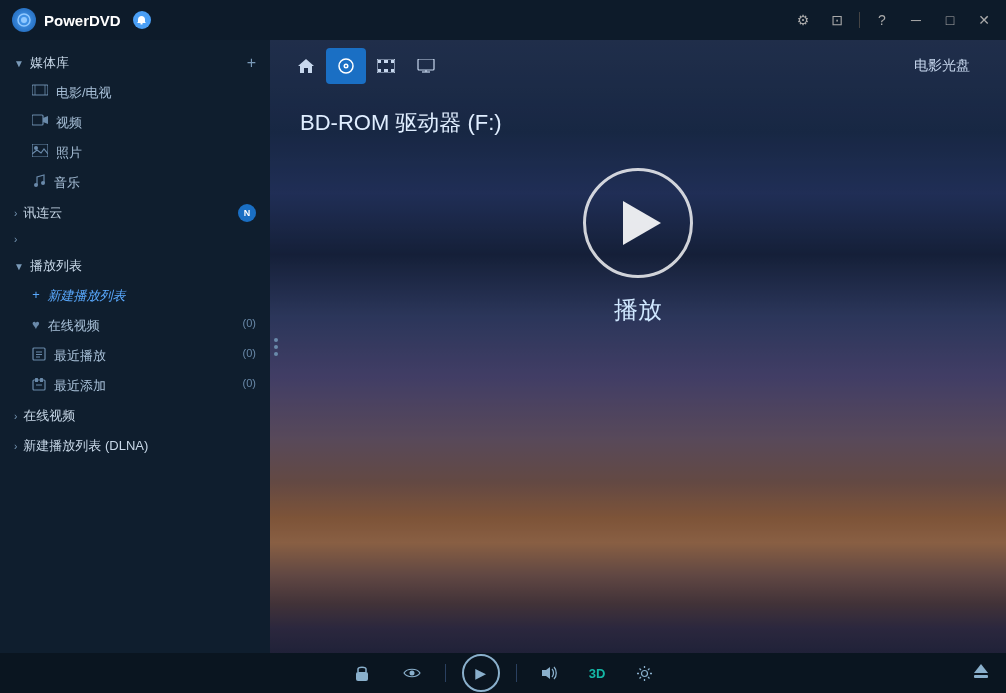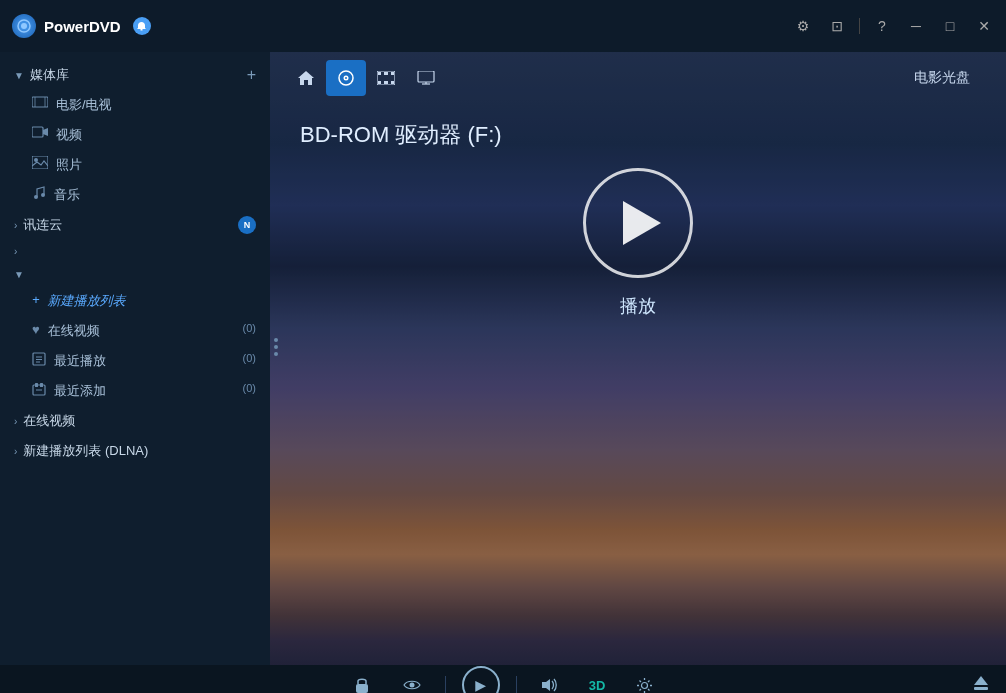--- a/index.html
+++ b/index.html
@@ -7,21 +7,21 @@
       width: 1006px;
       height: 693px;
       overflow: hidden;
       font-family: "Microsoft YaHei", "微软雅黑", sans-serif;
       background: #1a2a3a;
       color: #fff;
     }
 
     
     .title-bar {
-      height: 52px;
+      height: 40px;
       background: #0d1b2a;
       display: flex;
       align-items: center;
       padding: 0 12px;
       position: relative;
     }
     .title-bar-logo {
       display: flex;
       align-items: center;
       gap: 8px;
@@ -221,21 +221,21 @@
     
     .drive-content {
       position: relative;
       z-index: 10;
       padding: 16px 30px;
     }
     .drive-title {
       font-size: 22px;
       font-weight: 300;
       color: #e0eeff;
-      margin-bottom: 18px;
+      margin-bottom: 30px;
     }
     .play-circle {
       width: 110px;
       height: 110px;
       border: 3px solid rgba(255,255,255,0.8);
       border-radius: 50%;
       display: flex;
       align-items: center;
       justify-content: center;
       cursor: pointer;
@@ -244,21 +244,21 @@
     .play-triangle {
       width: 0;
       height: 0;
       border-top: 22px solid transparent;
       border-bottom: 22px solid transparent;
       border-left: 38px solid rgba(255,255,255,0.9);
       margin-left: 8px;
     }
     .play-label {
       text-align: center;
-      font-size: 18px;
+      font-size: 24px;
       color: #d0e8ff;
     }
 
     
     .collapse-handle {
       position: absolute;
       left: 270px;
       top: 50%;
       transform: translateY(-50%);
       z-index: 20;
@@ -411,20 +411,21 @@
       <span class="label">讯连云</span>
       <div class="badge">N</div>
     </div>
 
     <div class="sidebar-section-header">
       <span class="arrow">›</span>
     </div>
 
     <div class="sidebar-section-header">
       <span class="arrow">▼</span>
+      <span class="label">播放列表</span>
     </div>
 
     <div class="sidebar-item new-playlist">
       <span class="item-icon">+</span>
       <span>新建播放列表</span>
     </div>
 
     <div class="sidebar-item">
       <span class="item-icon">♥</span>
       <span>在线视频</span>

